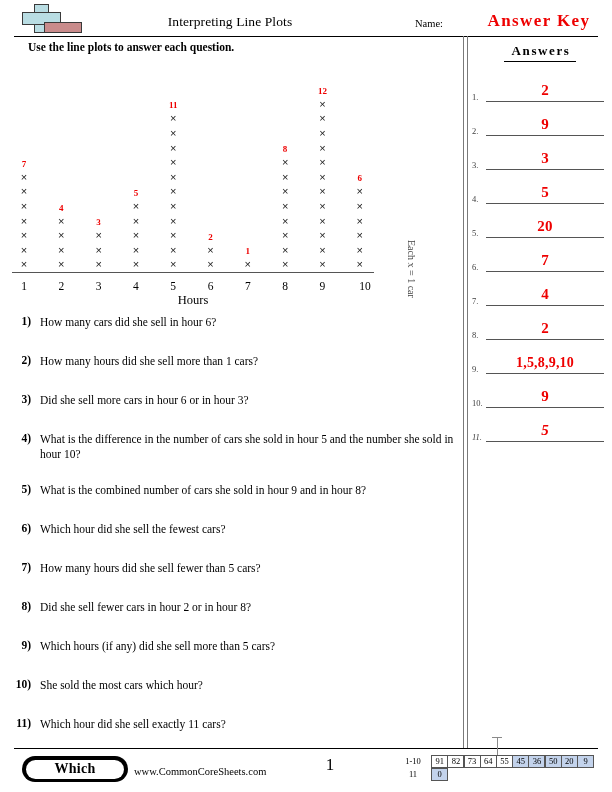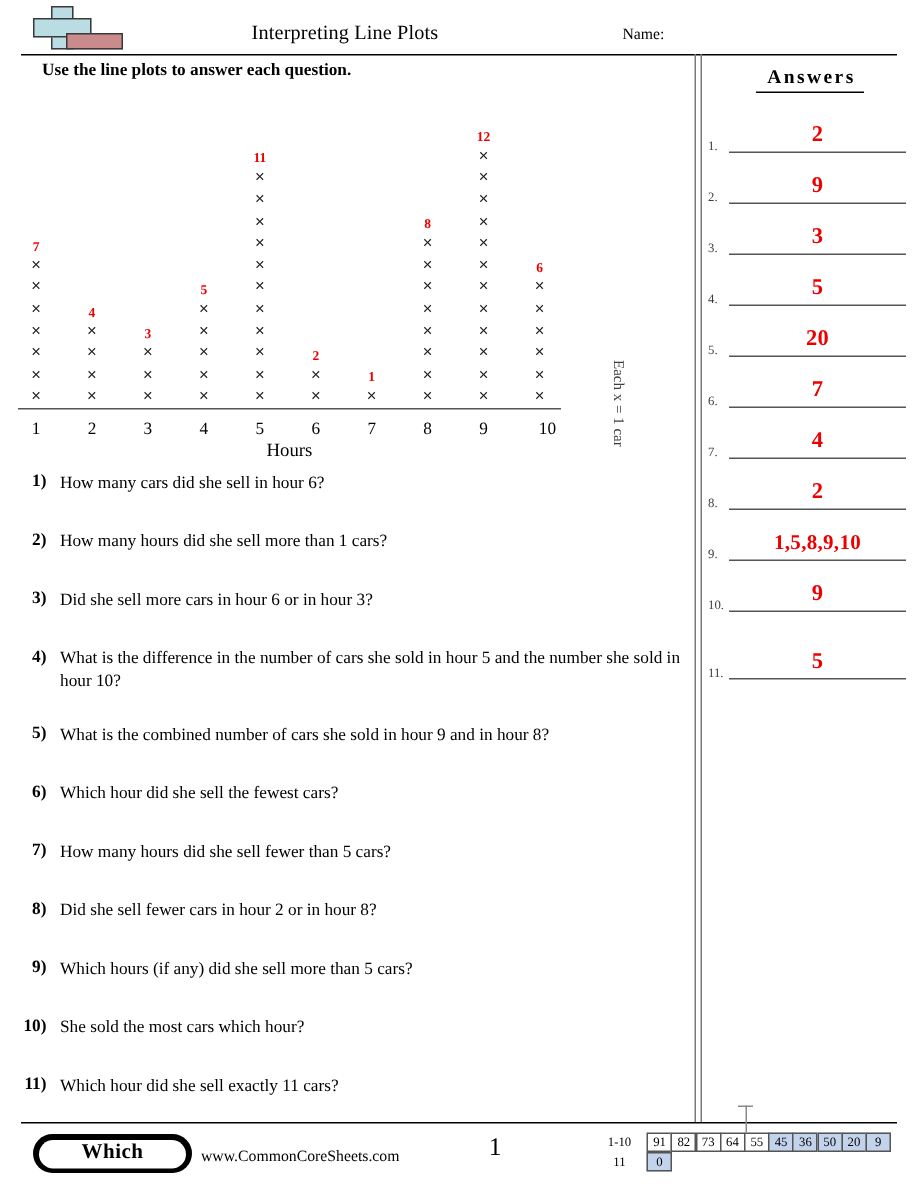--- a/index.html
+++ b/index.html
@@ -337,20 +337,21 @@
 
 <div id="header">
   <div id="logo">
     <div class="logo-plus-v"></div>
     <div class="logo-plus-h"></div>
     <div class="logo-plus-inner"></div>
     <div class="logo-bar"></div>
   </div>
   <div id="title">Interpreting Line Plots</div>
   <div id="name-label">Name:</div>
+  <div id="answer-key">Answer Key</div>
   <div id="header-rule"></div>
 </div>
 
 <div id="instruction">Use the line plots to answer each question.</div>
 
 <div id="divider-a"></div>
 <div id="divider-b"></div>
 
 <div id="answers-panel">
   <div id="answers-heading">Answers</div>
@@ -398,21 +399,21 @@
     <div class="ans-row" style="top: 300px;">
       <span class="ans-num">9.</span>
       <span class="ans-line"></span>
       <span class="ans-val" style="font-size: 14px;">1,5,8,9,10</span>
     </div>
     <div class="ans-row" style="top: 334px;">
       <span class="ans-num">10.</span>
       <span class="ans-line"></span>
       <span class="ans-val">9</span>
     </div>
-    <div class="ans-row" style="top: 379px;">
+    <div class="ans-row" style="top: 368px; font-style: italic;">
       <span class="ans-num">11.</span>
       <span class="ans-line"></span>
       <span class="ans-val">5</span>
     </div>
   </div>
 
 <div id="plot">
   <div id="axis-line"></div>
   <div id="axis-title">Hours</div>
   <div id="legend-vertical">Each x = 1 car</div>

